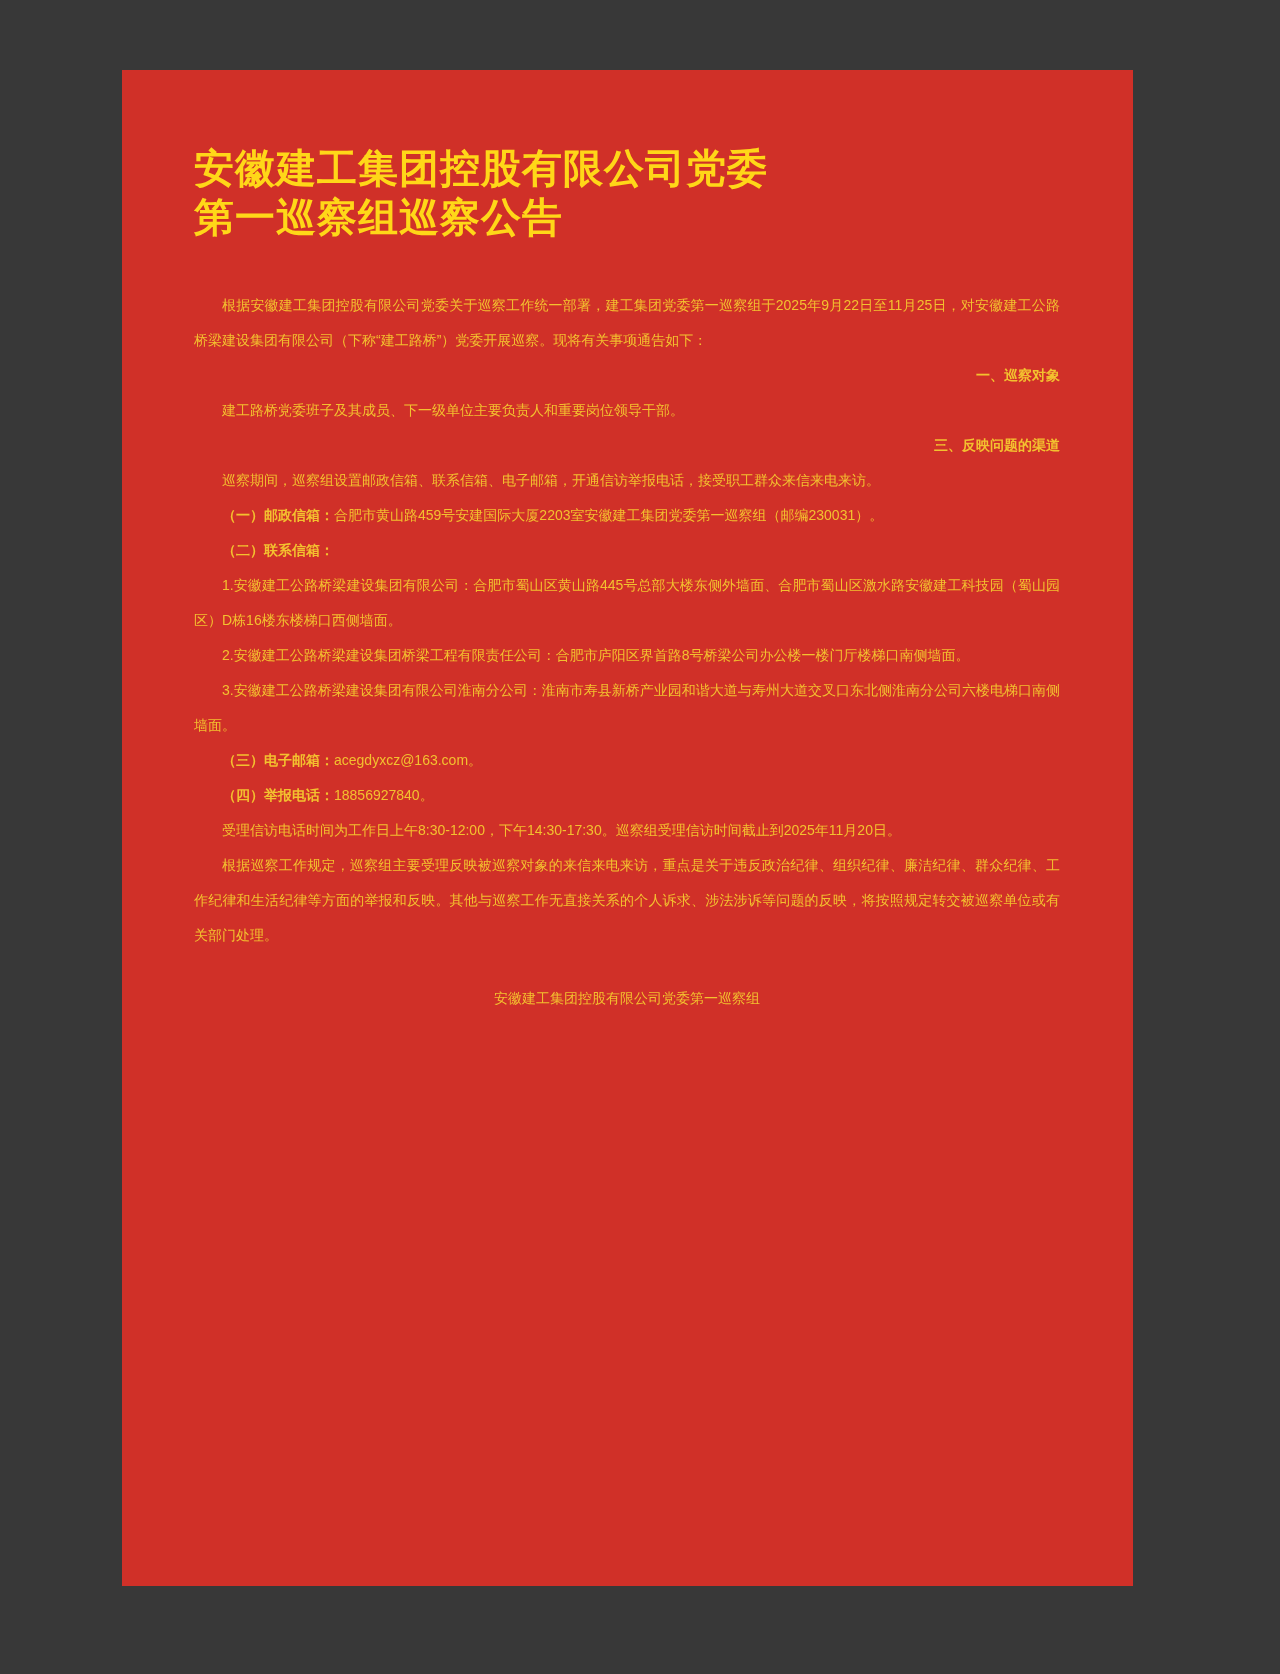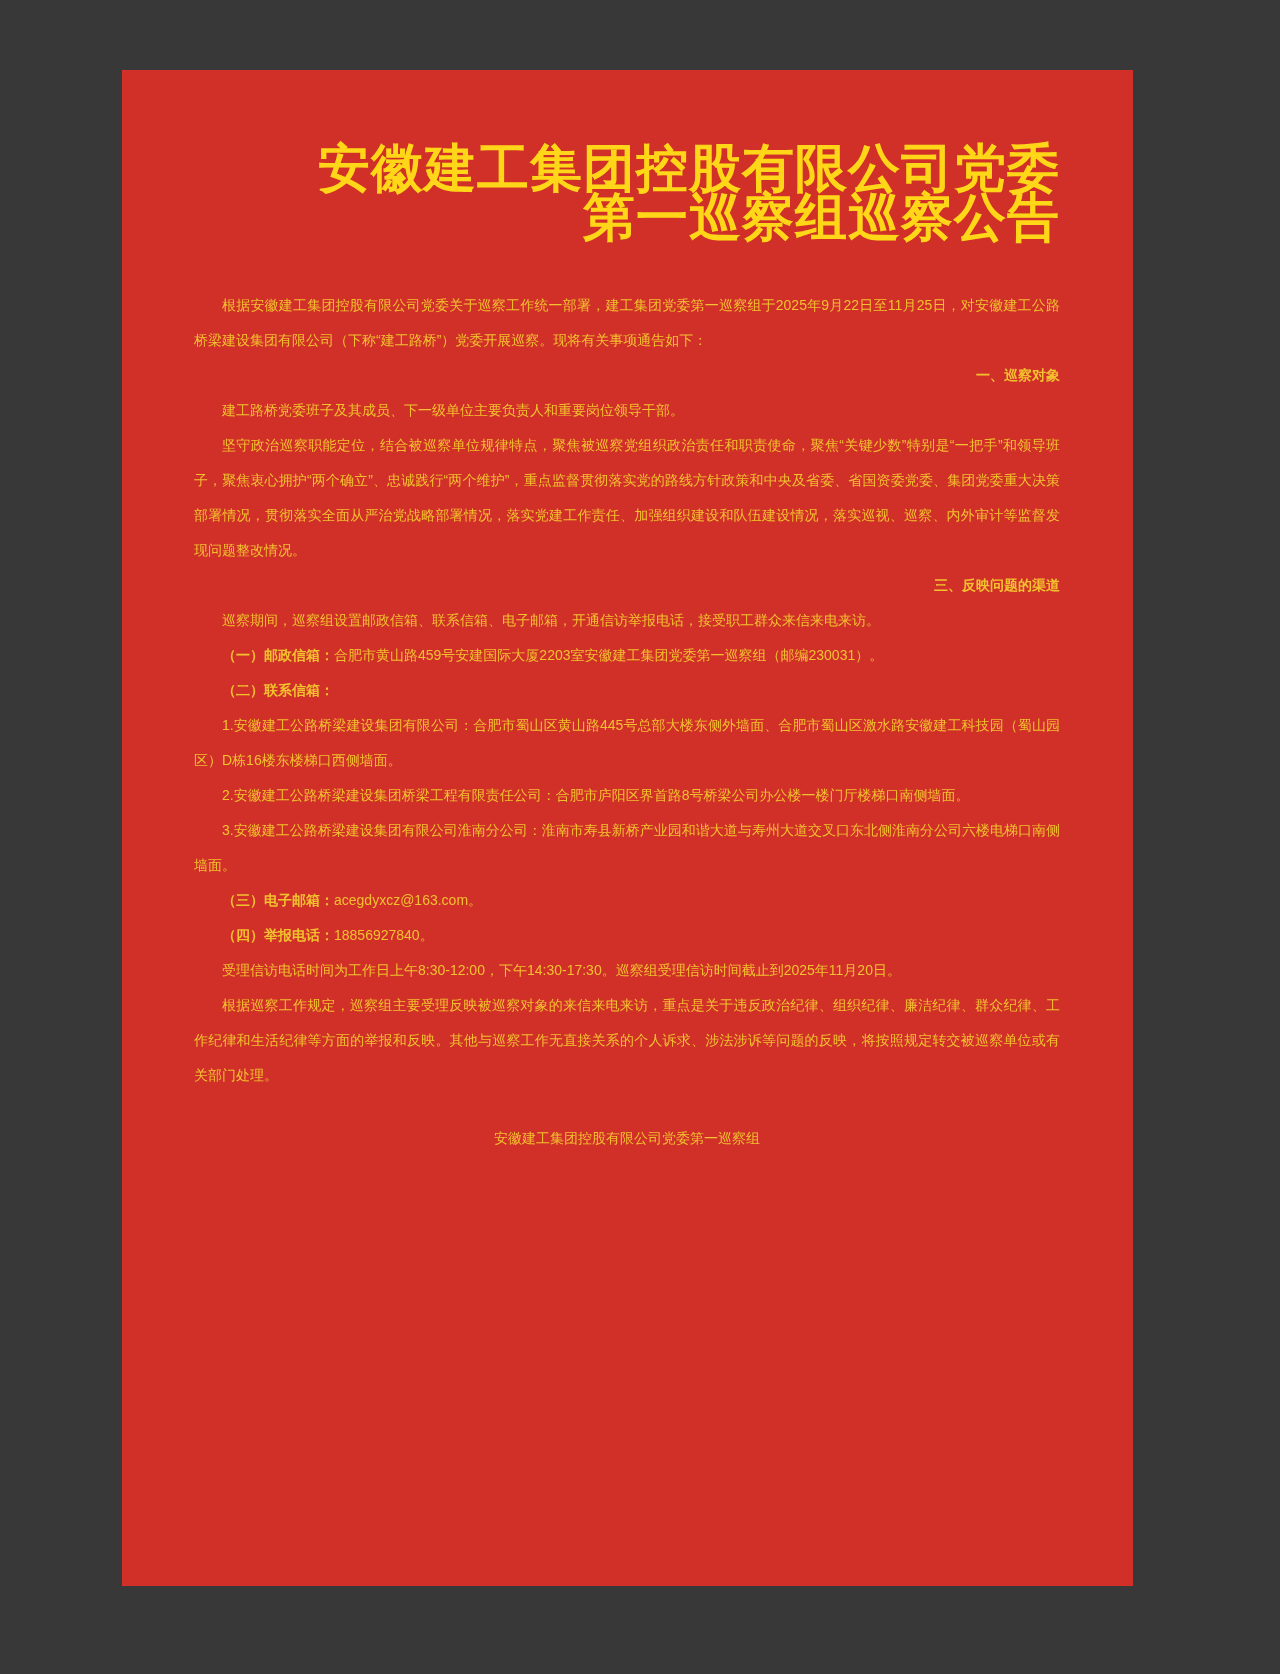--- a/index.html
+++ b/index.html
@@ -21,23 +21,23 @@
     height: 1516px;
     background: #d03028;
     box-sizing: border-box;
     padding: 74px 73px 0 72px;
     overflow: hidden;
   }
   .title {
     color: #ffd718;
     font-family: "Liberation Serif", serif;
     font-weight: bold;
-    font-size: 52px;
+    font-size: 40px;
     line-height: 49px;
-    text-align: right;
+    text-align: left;
     margin: 0 0 46px 0;
     letter-spacing: 1px;
   }
   .content p {
     margin: 0;
     color: #f3c12f;
     font-size: 14px;
     line-height: 35px;
     text-align: justify;
     text-indent: 2em;
@@ -68,21 +68,20 @@
 <div class="page">
   <div class="title">
     <div>安徽建工集团控股有限公司党委</div>
     <div>第一巡察组巡察公告</div>
   </div>
   <div class="content">
 
     <p>根据安徽建工集团控股有限公司党委关于巡察工作统一部署，建工集团党委第一巡察组于2025年9月22日至11月25日，对安徽建工公路桥梁建设集团有限公司（下称“建工路桥”）党委开展巡察。现将有关事项通告如下：</p>
       <p class="heading">一、巡察对象</p>
       <p>建工路桥党委班子及其成员、下一级单位主要负责人和重要岗位领导干部。</p>
-      <p>坚守政治巡察职能定位，结合被巡察单位规律特点，聚焦被巡察党组织政治责任和职责使命，聚焦“关键少数”特别是“一把手”和领导班子，聚焦衷心拥护“两个确立”、忠诚践行“两个维护”，重点监督贯彻落实党的路线方针政策和中央及省委、省国资委党委、集团党委重大决策部署情况，贯彻落实全面从严治党战略部署情况，落实党建工作责任、加强组织建设和队伍建设情况，落实巡视、巡察、内外审计等监督发现问题整改情况。</p>
       <p class="heading">三、反映问题的渠道</p>
       <p>巡察期间，巡察组设置邮政信箱、联系信箱、电子邮箱，开通信访举报电话，接受职工群众来信来电来访。</p>
       <p><b>（一）邮政信箱：</b>合肥市黄山路459号安建国际大厦2203室安徽建工集团党委第一巡察组（邮编230031）。</p>
       <p><b>（二）联系信箱：</b></p>
       <p>1.安徽建工公路桥梁建设集团有限公司：合肥市蜀山区黄山路445号总部大楼东侧外墙面、合肥市蜀山区激水路安徽建工科技园（蜀山园区）D栋16楼东楼梯口西侧墙面。</p>
       <p>2.安徽建工公路桥梁建设集团桥梁工程有限责任公司：合肥市庐阳区界首路8号桥梁公司办公楼一楼门厅楼梯口南侧墙面。</p>
       <p>3.安徽建工公路桥梁建设集团有限公司淮南分公司：淮南市寿县新桥产业园和谐大道与寿州大道交叉口东北侧淮南分公司六楼电梯口南侧墙面。</p>
       <p><b>（三）电子邮箱：</b>acegdyxcz@163.com。</p>
       <p><b>（四）举报电话：</b>18856927840。</p>
       <p>受理信访电话时间为工作日上午8:30-12:00，下午14:30-17:30。巡察组受理信访时间截止到2025年11月20日。</p>

